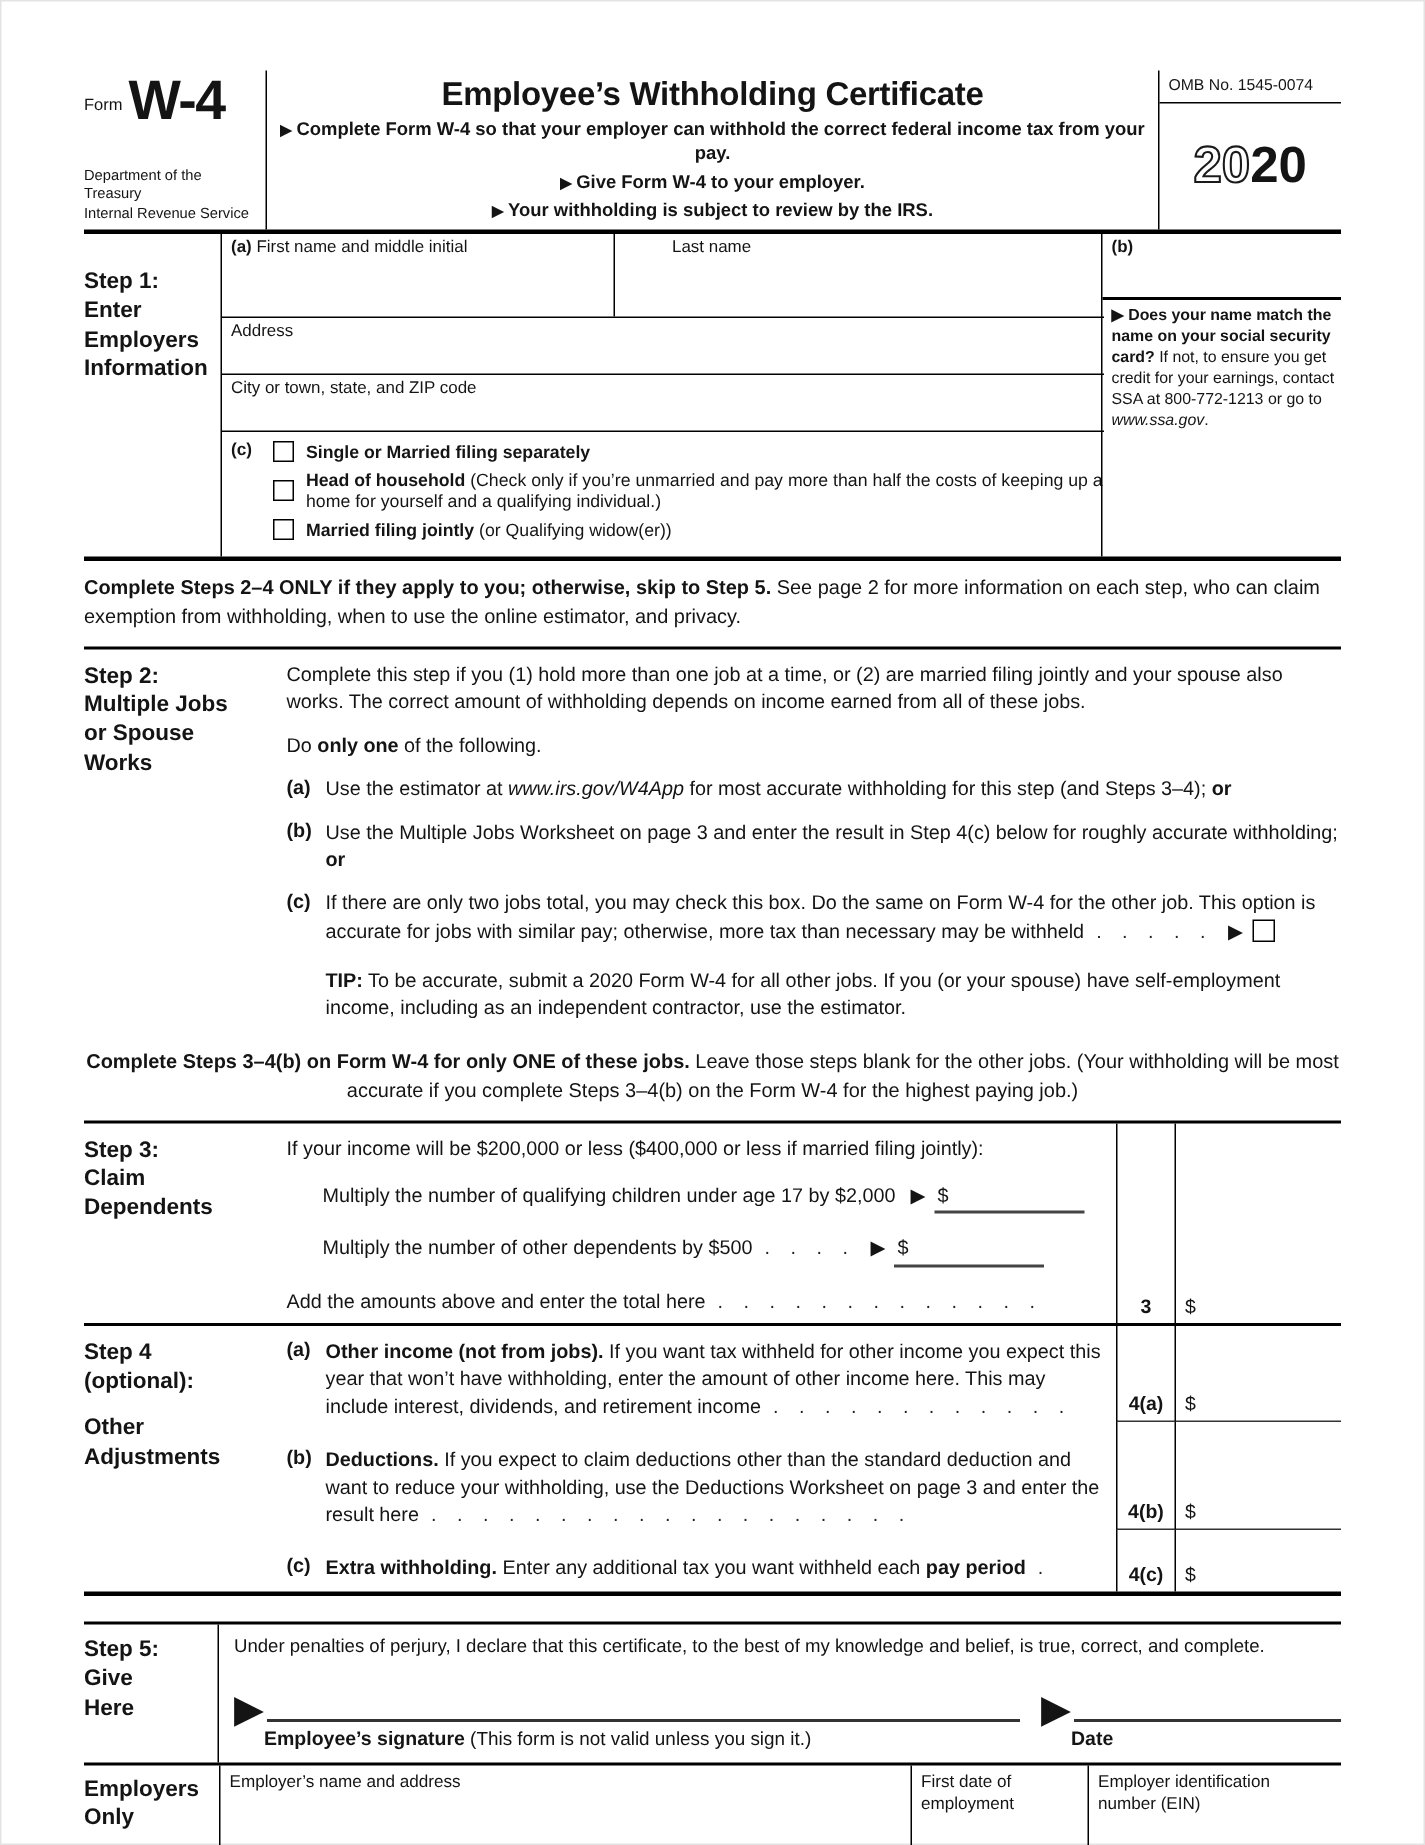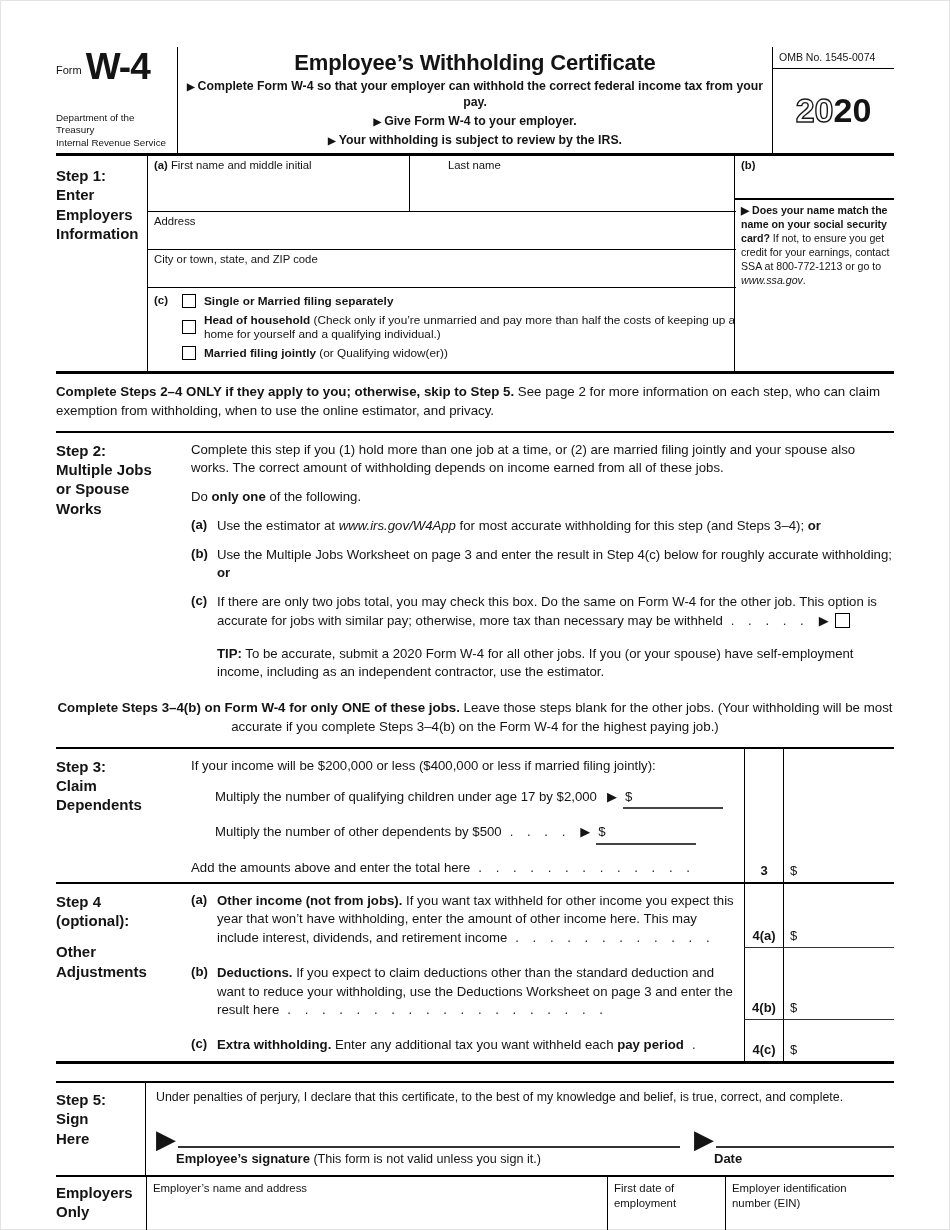--- a/index.html
+++ b/index.html
@@ -18,21 +18,21 @@
   .form-title { font-size: 22px; font-weight: bold; letter-spacing: -0.2px; }
   .hdr-bullet { font-size: 12.3px; font-weight: bold; margin-top: 3px; line-height: 1.3; }
   .hdr-bullet .arr { font-size: 10px; margin-right: 3px; }
   .hdr-right { width: 122px; border-left: 1.5px solid #000; display: flex; flex-direction: column; }
   .omb { font-size: 10.5px; padding: 4px 2px 5px 6px; border-bottom: 1.5px solid #000; }
   .year { display: flex; justify-content: center; align-items: center; flex: 1; font-size: 34px; font-weight: bold; letter-spacing: 0; }
   .year .outline { color: #fff; -webkit-text-stroke: 1.4px #1a1a1a; }
 
   
   .step1 { display: flex; border-bottom: 3px solid #000; }
-  .s1-label { width: 92px; border-right: 1.5px solid #000; padding-top: 10px; }
+  .s1-label { width: 92px; border-right: 1.5px solid #000; padding-top: 22px; }
   .step-title { font-size: 15px; font-weight: bold; line-height: 1.3; }
   .step-sub { font-size: 15px; font-weight: bold; line-height: 1.28; }
   .s1-main { flex: 1; display: flex; flex-direction: column; }
   .s1-rowA { display: flex; height: 56px; border-bottom: 1.2px solid #000; gap: 32px; }
   .cell { padding: 3px 6px; font-size: 11.3px; }
   .cell-first { flex: 1.15; border-right: 1.2px solid #000; }
   .cell-last { flex: 1.3; }
   .s1-rowB { height: 38px; border-bottom: 1.2px solid #000; }
   .s1-rowC { height: 38px; border-bottom: 1.2px solid #000; }
   .s1-rowD { flex: 1; display: flex; padding: 6px 0 6px 6px; }
@@ -281,21 +281,21 @@
         <div class="amt-col">
             <span>$</span>
           </div>
       </div>
     </div>
   </div>
 
   <div class="step5">
     <div class="s5-label">
       <div class="step-title">Step 5:</div>
-      <div class="step-sub">Sign</div>
+      <div class="step-sub">Give</div>
       <div class="step-sub">Here</div>
     </div>
     <div class="s5-content">
       <div class="perjury">Under penalties of perjury, I declare that this certificate, to the best of my knowledge and belief, is true, correct, and complete.</div>
       <div class="sig-zone">
         <div class="sig-left">
           <div class="linewrap">
               <span class="big-arr">▶</span>
               <div class="sigline"></div>
             </div>

